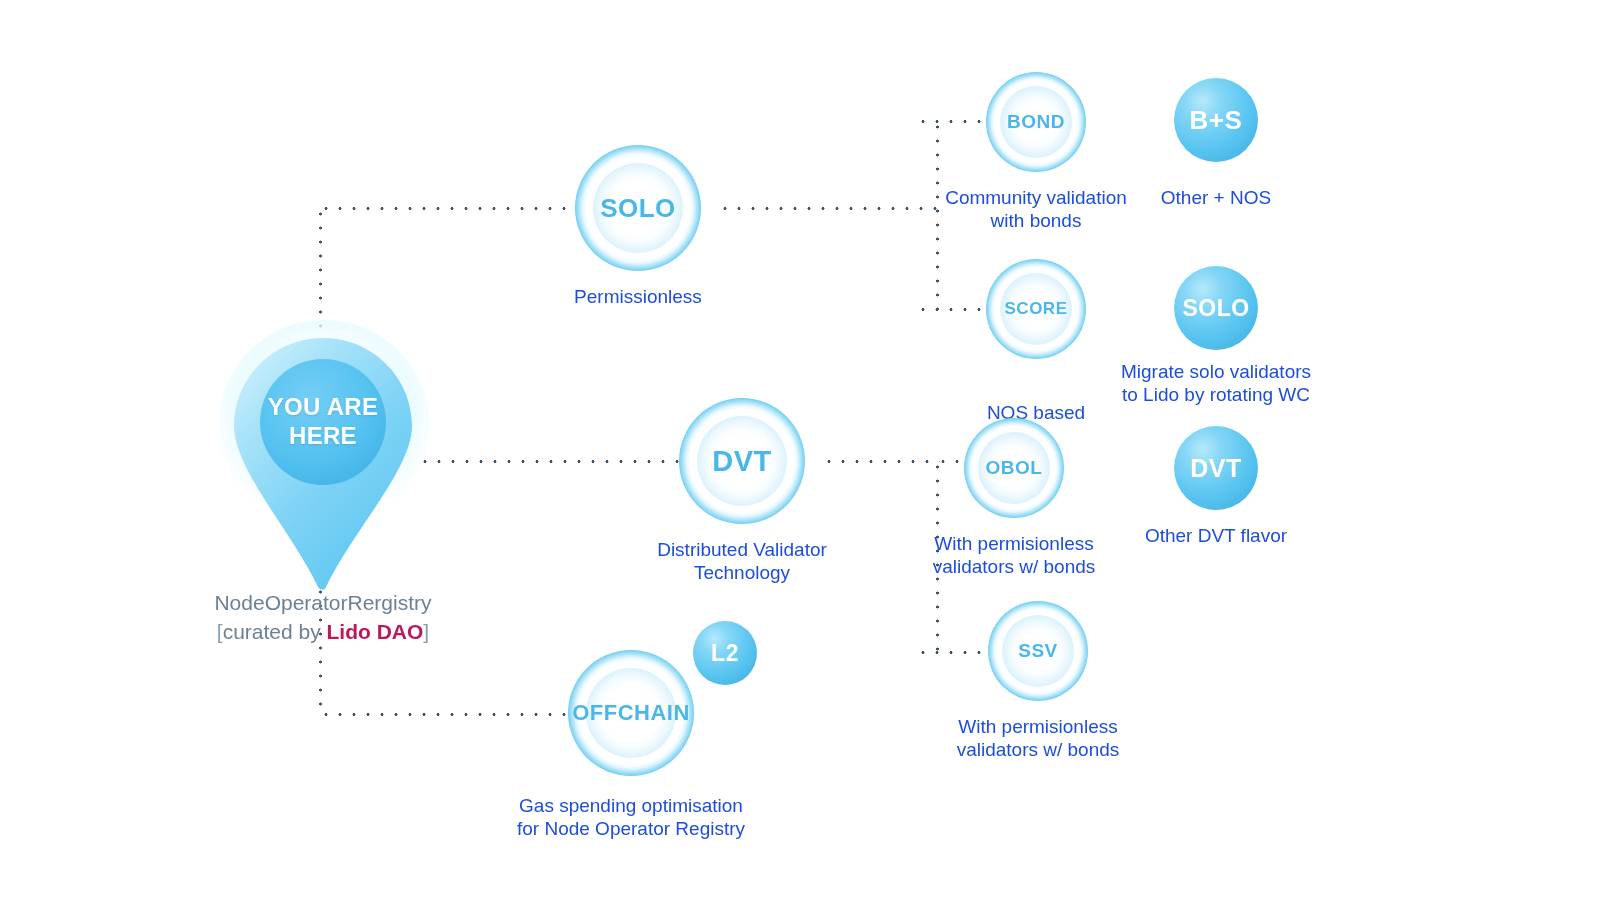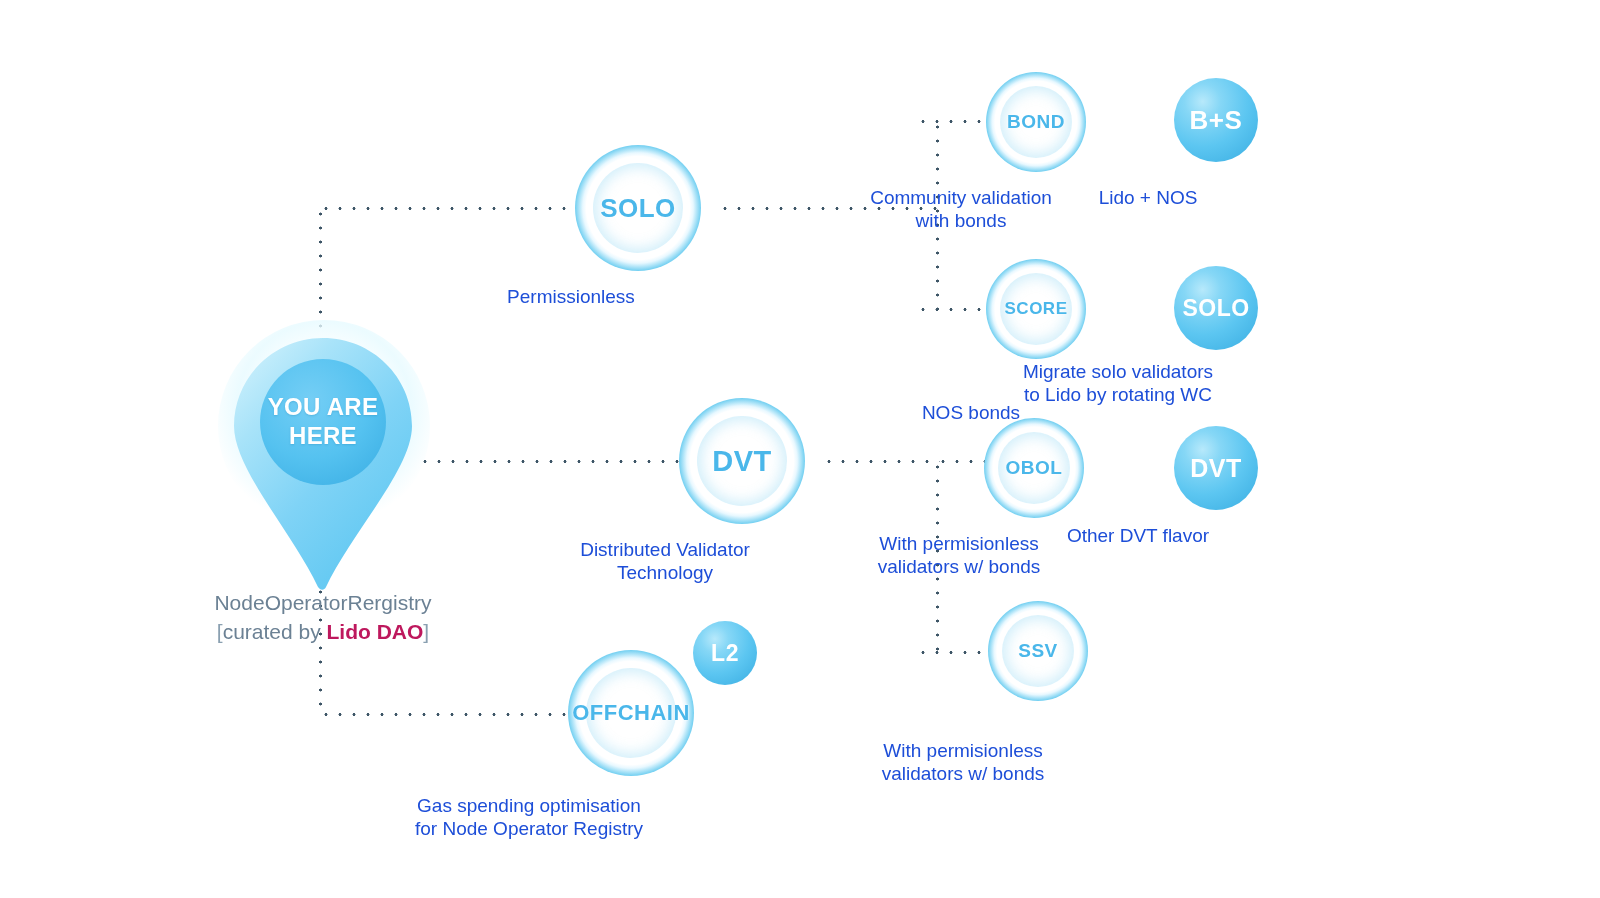--- a/index.html
+++ b/index.html
@@ -35,21 +35,21 @@
     background-image: radial-gradient(circle, #3d5566 0 1.4px, rgba(0,0,0,0) 1.6px);
     background-size: 3px 14px;
     background-repeat: repeat-y;
     background-position: 50% 0;
   }
   
   .node {
     position: absolute;
     display: flex;
     flex-direction: column;
-    align-items: flex-end;
+    align-items: center;
   }
   
   .ring {
     position: relative;
     border-radius: 50%;
     display: flex;
     align-items: center;
     justify-content: center;
     background:
       radial-gradient(circle at 50% 50%,
@@ -228,62 +228,62 @@
       <span class="ringlabel" style="font-size:19px;">BOND</span>
     </div>
     <div class="caption" style="width:250px;">Community validation
 with bonds</div>
   </div>
 
   <div class="node" style="left:1174px; top:78px; width:84px;">
     <div class="sphere" style="width:84px; height:84px;">
       <span class="spherelabel" style="font-size:26px;">B+S</span>
     </div>
-    <div class="caption" style="width:220px; margin-top:24px;">Lido + NOS</div>
+    <div class="caption" style="width:220px; margin-top:24px;">Other + NOS</div>
   </div>
 
   <div class="node" style="left:986px; top:259px; width:100px;gap:28px;">
     <div class="ring" style="width:100px; height:100px;">
       <span class="ringlabel" style="font-size:17px;">SCORE</span>
     </div>
-    <div class="caption" style="width:230px;">NOS bonds</div>
+    <div class="caption" style="width:230px;">NOS based</div>
   </div>
 
   <div class="node" style="left:1174px; top:266px; width:84px;">
     <div class="sphere" style="width:84px; height:84px;">
       <span class="spherelabel" style="font-size:23px;">SOLO</span>
     </div>
     <div class="caption" style="width:280px; margin-top:10px;">Migrate solo validators
 to Lido by rotating WC</div>
   </div>
 
   <div class="node" style="left:679px; top:398px; width:126px;">
     <div class="ring" style="width:126px; height:126px;">
       <span class="ringlabel" style="font-size:29px;">DVT</span>
     </div>
     <div class="caption" style="width:280px;">Distributed Validator
 Technology</div>
   </div>
 
-  <div class="node" style="left:984px; top:418px; width:100px;">
+  <div class="node" style="left:964px; top:418px; width:100px;">
     <div class="ring" style="width:100px; height:100px;">
       <span class="ringlabel" style="font-size:19px;">OBOL</span>
     </div>
     <div class="caption" style="width:250px;">With permisionless
 validators w/ bonds</div>
   </div>
 
   <div class="node" style="left:1174px; top:426px; width:84px;">
     <div class="sphere" style="width:84px; height:84px;">
       <span class="spherelabel" style="font-size:25px;">DVT</span>
     </div>
     <div class="caption" style="width:240px; ">Other DVT flavor</div>
   </div>
 
-  <div class="node" style="left:988px; top:601px; width:100px;gap:24px;">
+  <div class="node" style="left:988px; top:601px; width:100px;">
     <div class="ring" style="width:100px; height:100px;">
       <span class="ringlabel" style="font-size:19px;">SSV</span>
     </div>
     <div class="caption" style="width:250px;">With permisionless
 validators w/ bonds</div>
   </div>
 
   <div class="node" style="left:568px; top:650px; width:126px;">
     <div class="ring" style="width:126px; height:126px;">
       <span class="ringlabel" style="font-size:22px;">OFFCHAIN</span>

